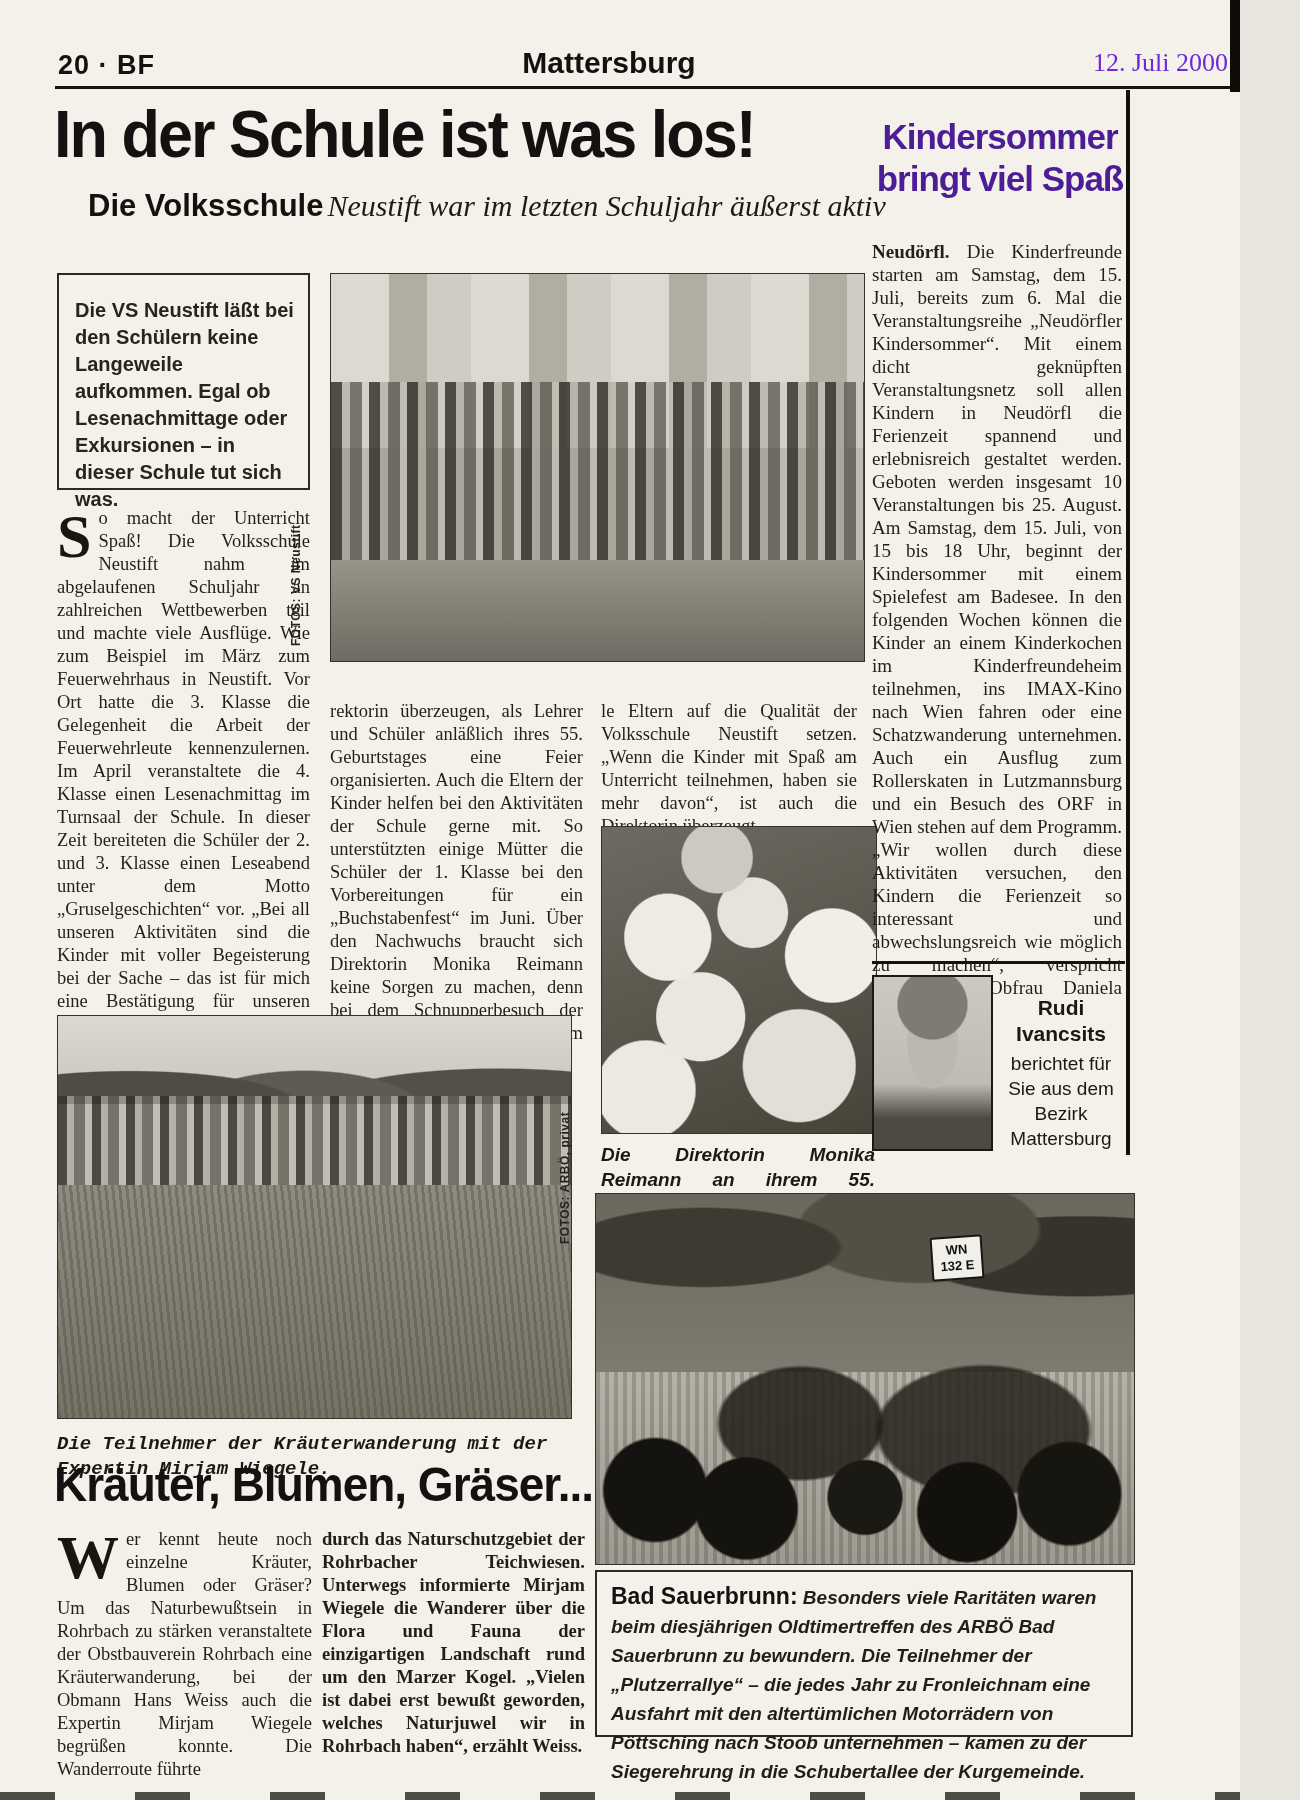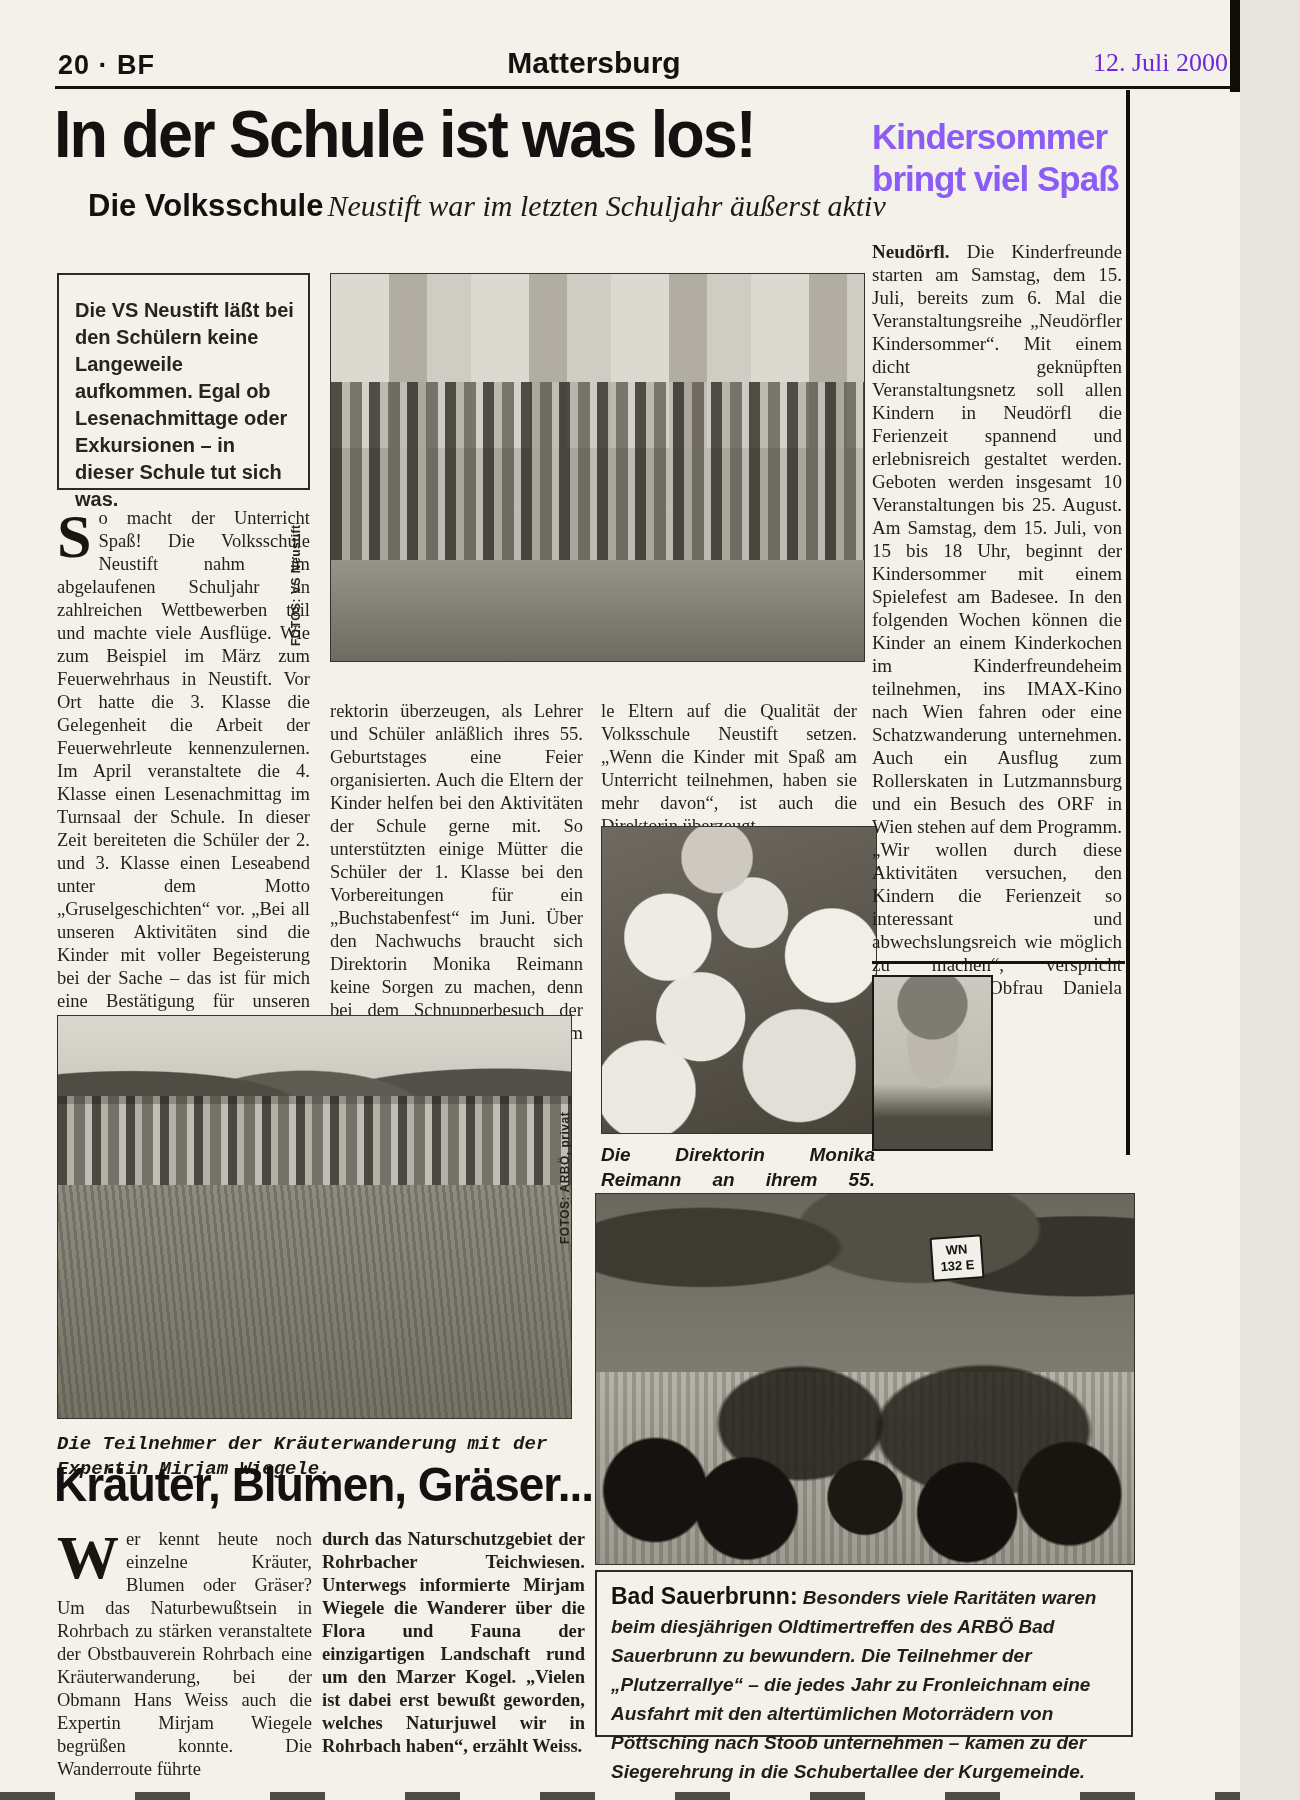--- a/index.html
+++ b/index.html
@@ -3,21 +3,21 @@
 <meta charset="utf-8">
 <style>
   html,body{margin:0;padding:0;}
   body{width:1300px;height:1800px;background:#e8e5de;}
   .page{position:relative;width:1240px;height:1800px;background:#f4f1ea;overflow:hidden;
         font-family:"Liberation Serif",serif;color:#1d1b18;}
   .abs{position:absolute;}
 
   
   .page-num{left:58px;top:52px;font:700 27px/1 "Liberation Sans",sans-serif;letter-spacing:1px;color:#141210;}
-  .section-title{left:1px;top:48px;width:1170px;text-align:center;font:700 30px/1 "Liberation Sans",sans-serif;color:#141210;padding-left:8px;}
+  .section-title{left:16px;top:48px;width:1170px;text-align:center;font:700 30px/1 "Liberation Sans",sans-serif;color:#141210;padding-left:8px;}
   .date{right:12px;top:50px;font:400 26px/1 "Liberation Serif",serif;color:#6d28d9;}
   .rule-top{left:55px;right:0;top:86px;height:3px;background:#151310;}
 
   
   .headline{left:54px;top:100px;width:830px;font:700 63px/1.02 "Liberation Sans",sans-serif;
             letter-spacing:-2px;color:#131210;transform:scaleY(1.06);transform-origin:left top;}
   .subhead{left:58px;top:190px;width:810px;white-space:nowrap;}
   .subhead .sb-b{font:700 31px/1 "Liberation Sans",sans-serif;color:#141210;margin-left:30px;}
   .subhead .sb-i{font:italic 400 30px/1 "Liberation Serif",serif;color:#1d1b18;}
 
@@ -95,21 +95,21 @@
          font:700 13px/16px "Liberation Sans",sans-serif;color:#14130e;}
   .ph-portrait{left:872px;top:975px;width:117px;height:172px;border:2px solid #1b1915;
       background:
         radial-gradient(circle at 50% 16%, #7e7b72 0 22%, rgba(0,0,0,0) 23%),
         radial-gradient(ellipse at 50% 38%, #bcb8af 0 30%, rgba(0,0,0,0) 31%),
         linear-gradient(rgba(0,0,0,0) 62%, #4d4a42 82%),
         linear-gradient(#ccc9c1,#b7b4ab);}
 
   
   .sb-headline{left:872px;top:116px;width:256px;font:700 35px/42px "Liberation Sans",sans-serif;
-               letter-spacing:-1px;color:#8b5cf6;}
+               letter-spacing:-1px;color:#4c1d95;text-align:center;}
   .sb-body{left:872px;top:240px;width:250px;text-align:justify;font:400 19px/23px "Liberation Serif",serif;color:#211f1b;}
   .bold-lead{font-weight:700;}
   .sb-divider{left:872px;top:961px;width:253px;height:3px;background:#151310;}
   .reporter-text{left:995px;top:995px;width:132px;text-align:center;font:400 19px/25px "Liberation Sans",sans-serif;color:#1b1915;}
   .reporter-name{font:700 21px/26px "Liberation Sans",sans-serif;display:block;margin-bottom:4px;}
   .sb-vline{left:1126px;top:90px;width:4px;height:1065px;background:#12100d;}
 
   
   .headline2{left:54px;top:1460px;width:560px;font:700 46px/1 "Liberation Sans",sans-serif;
              letter-spacing:-1px;color:#131210;transform:scaleY(1.05);transform-origin:left top;}
@@ -164,20 +164,24 @@
 
   <figure class="photo ph-balloons" style="margin:0;"></figure>
   <div class="abs caption caption2">Die Direktorin Monika Reimann an ihrem 55. Geburtstag.</div>
 
   <h2 class="abs sb-headline" style="margin:0;">Kindersommer bringt viel Spaß</h2>
   <div class="abs sb-body">
     <span class="bold-lead">Neudörfl.</span><span> Die Kinderfreunde starten am Samstag, dem 15. Juli, bereits zum 6. Mal die Veranstaltungsreihe „Neudörfler Kindersommer“. Mit einem dicht geknüpften Veranstaltungsnetz soll allen Kindern in Neudörfl die Ferienzeit spannend und erlebnisreich gestaltet werden. Geboten werden insgesamt 10 Veranstaltungen bis 25. August. Am Samstag, dem 15. Juli, von 15 bis 18 Uhr, beginnt der Kindersommer mit einem Spielefest am Badesee. In den folgenden Wochen können die Kinder an einem Kinderkochen im Kinderfreundeheim teilnehmen, ins IMAX-Kino nach Wien fahren oder eine Schatzwanderung unternehmen. Auch ein Ausflug zum Rollerskaten in Lutzmannsburg und ein Besuch des ORF in Wien stehen auf dem Programm. „Wir wollen durch diese Aktivitäten versuchen, den Kindern die Ferienzeit so interessant und abwechslungsreich wie möglich zu machen“, verspricht Kinderfreunde-Obfrau Daniela Hager.</span>
   </div>
   <div class="abs sb-divider"></div>
   <figure class="photo ph-portrait" style="margin:0;"></figure>
+  <div class="abs reporter-text">
+    <span class="reporter-name">Rudi Ivancsits</span>
+    <span>berichtet für Sie aus dem Bezirk Mattersburg</span>
+  </div>
   <div class="abs sb-vline"></div>
 
   <figure class="photo ph-meadow" style="margin:0;">
     <div class="sky"></div>
     <div class="people"></div>
     <div class="grass"></div>
   </figure>
   <div class="vcredit" style="left:572px;top:1230px;width:158px;">FOTOS: ARBÖ, privat</div>
   <div class="abs caption caption3">Die Teilnehmer der Kräuterwanderung mit der Expertin Mirjam Wiegele.</div>
 

